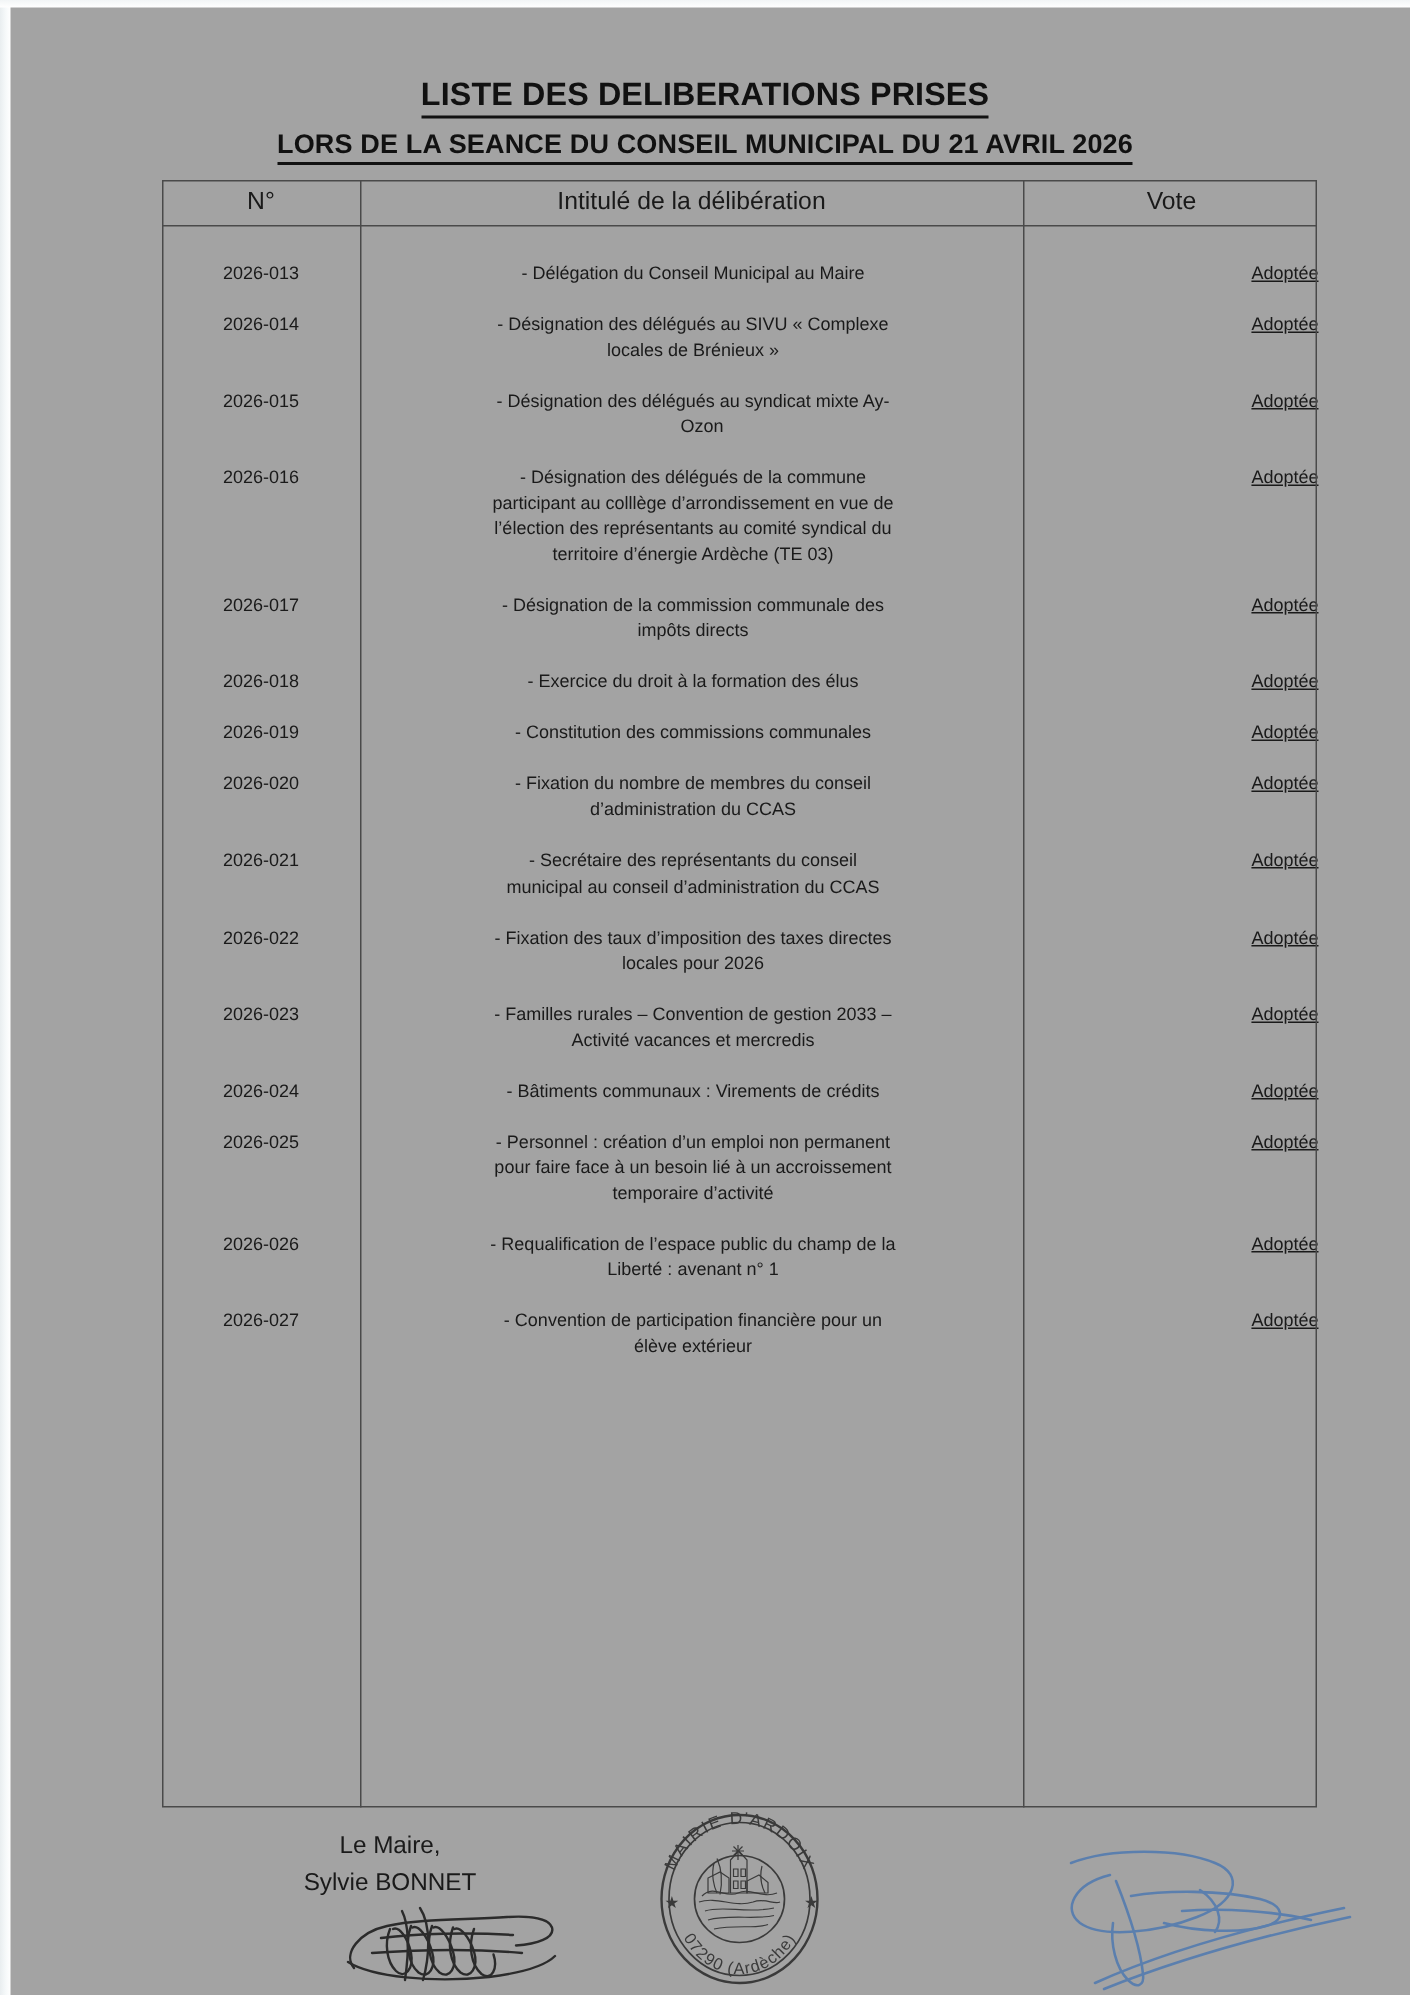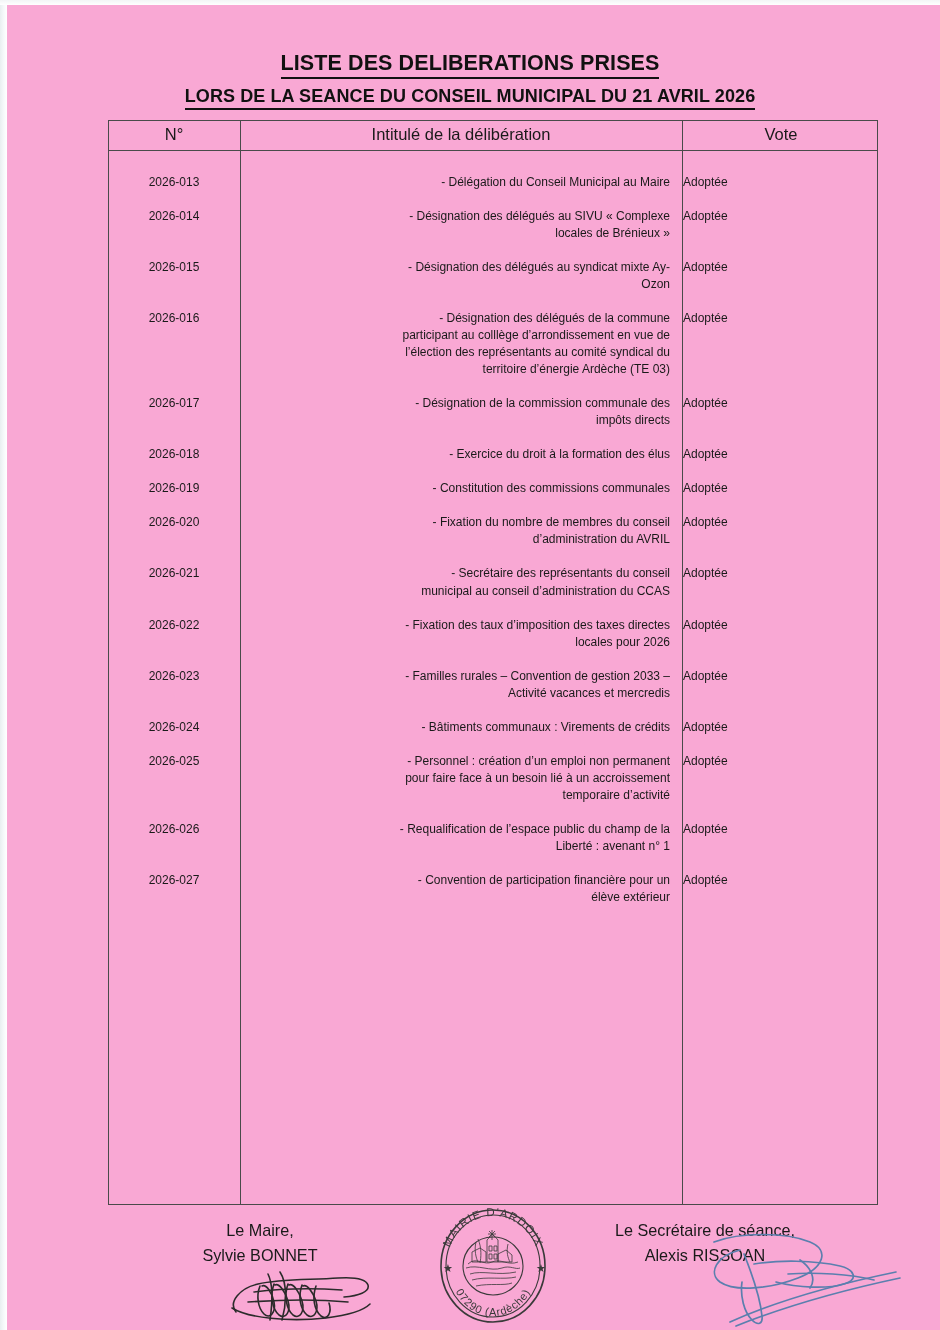--- a/index.html
+++ b/index.html
@@ -8,21 +8,21 @@
     background: #ffffff;
   }
   body {
     font-family: "Liberation Sans", sans-serif;
     color: #1a1a1a;
   }
   #page {
     position: relative;
     width: 940px;
     height: 1330px;
-    background: #f9a8d4;
+    background: #a3a3a3;
     overflow: hidden;
   }
   
   #scan-edge-left {
     position: absolute;
     left: 0; top: 0;
     width: 7px; height: 1330px;
     background: linear-gradient(to right, #e9eef0 0%, #f6f9fa 55%, #ffffff 100%);
   }
   #scan-edge-top {
@@ -116,27 +116,28 @@
     padding-bottom: 0;
   }
   tbody tr:first-child td { padding-top: 24px; }
 
   td.cell-num {
     text-align: center;
     padding-left: 0;
     padding-right: 0;
   }
   td.cell-label {
-    text-align: right;
+    text-align: center;
     padding-left: 14px;
     padding-right: 12px;
     margin-top: 21px;
   }
   td.cell-vote {
-    text-align: left;
+    text-align: right;
+    text-decoration: underline;
   }
   .label-line { display: block; white-space: pre-wrap; }
   .label-line.indent { padding-left: 12px; }
 
   
   #signature-zone {
     position: absolute;
     left: 0;
     top: 1210px;
     width: 940px;
@@ -250,21 +251,21 @@
           <td class="cell-num">2026-019</td>
           <td class="cell-label">
             <span class="label-line">- Constitution des commissions communales</span>
           </td>
           <td class="cell-vote">Adoptée</td>
         </tr>
         <tr>
           <td class="cell-num">2026-020</td>
           <td class="cell-label">
             <span class="label-line">- Fixation du nombre de membres du conseil</span>
-            <span class="label-line">d’administration du AVRIL</span>
+            <span class="label-line">d’administration du CCAS</span>
           </td>
           <td class="cell-vote">Adoptée</td>
         </tr>
         <tr>
           <td class="cell-num">2026-021</td>
           <td class="cell-label">
             <span class="label-line">- Secrétaire des représentants du conseil</span>
             <span class="label-line">municipal au conseil d’administration du CCAS</span>
           </td>
           <td class="cell-vote">Adoptée</td>
@@ -325,24 +326,20 @@
   <div id="vrule-2"></div>
   <div id="hrule-header"></div>
 
   <div id="signature-zone">
 
     <div class="sig-col" id="sig-left">
       <span class="sig-role">Le Maire,</span>
       <span class="sig-name">Sylvie BONNET</span>
     </div>
 
-    <div class="sig-col" id="sig-right">
-      <span class="sig-role">Le Secrétaire de séance,</span>
-      <span class="sig-name">Alexis RISSOAN</span>
-    </div>
 
     <svg class="sig-ink" id="sig-ink-mayor" width="170" height="68" viewBox="0 0 170 68">
       <g fill="none" stroke="#2b2b2b" stroke-width="1.6" stroke-linecap="round" stroke-linejoin="round">
         <path d="M18 50 C10 40 22 26 40 22 C62 17 92 18 120 16 C136 15 148 17 150 23 C152 30 140 34 126 35"></path>
         <path d="M14 46 C30 56 70 60 108 56 C132 53 146 48 152 42"></path>
         <path d="M42 24 C38 34 40 46 46 52 C52 58 58 50 56 40 C54 30 48 22 44 24"></path>
         <path d="M56 22 C52 33 54 47 61 53 C68 58 73 49 70 39 C67 29 61 21 57 23"></path>
         <path d="M70 22 C66 33 68 47 75 53 C82 58 87 49 84 39 C81 29 75 21 71 23"></path>
         <path d="M84 23 C80 34 82 47 89 53 C96 58 101 49 98 39 C95 30 89 22 85 24"></path>
         <path d="M98 24 C94 35 96 48 103 54 C110 59 114 50 111 41"></path>

